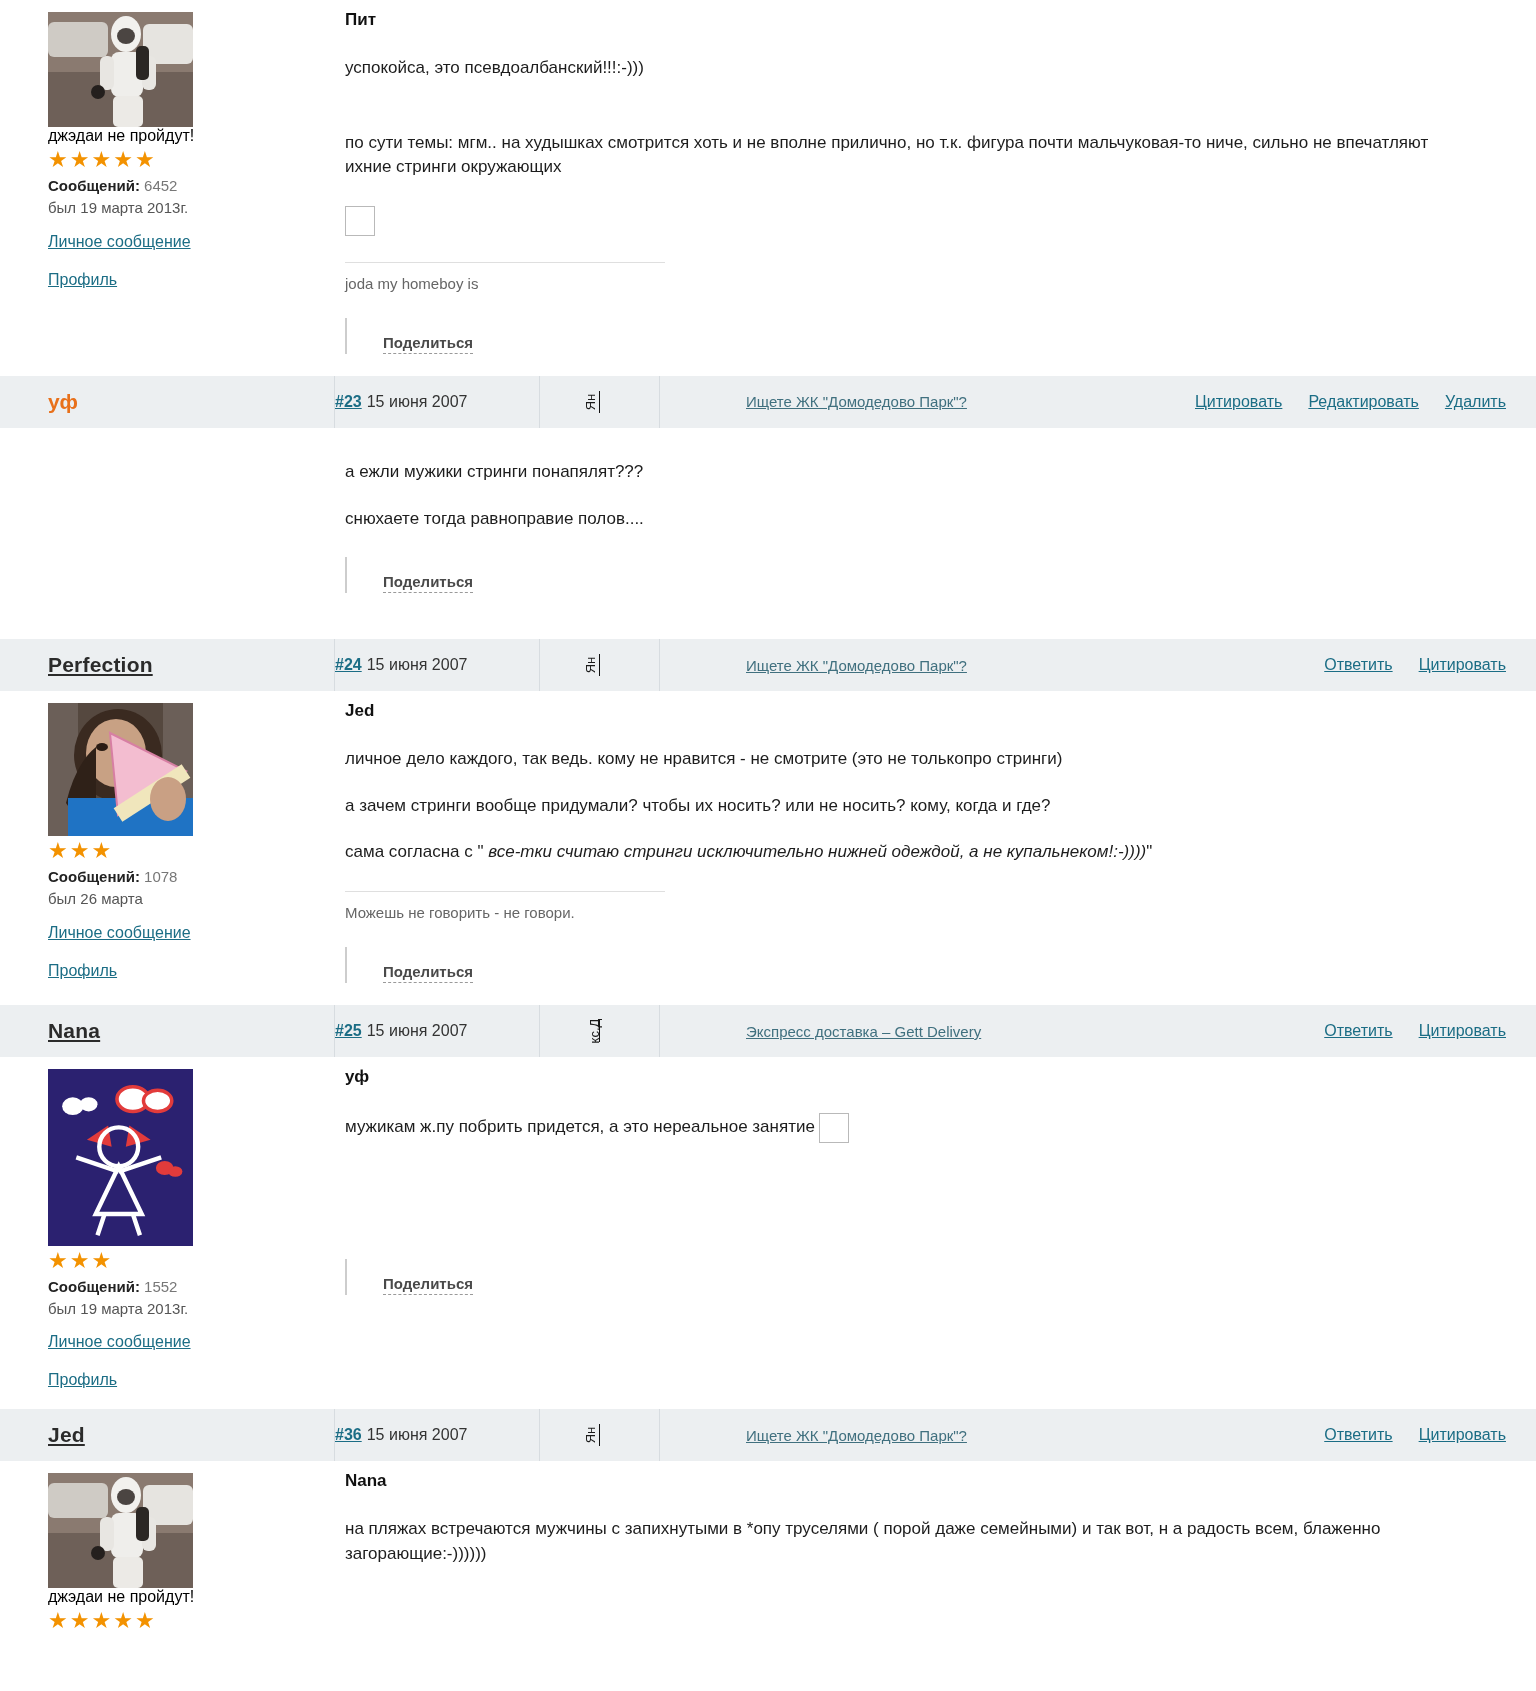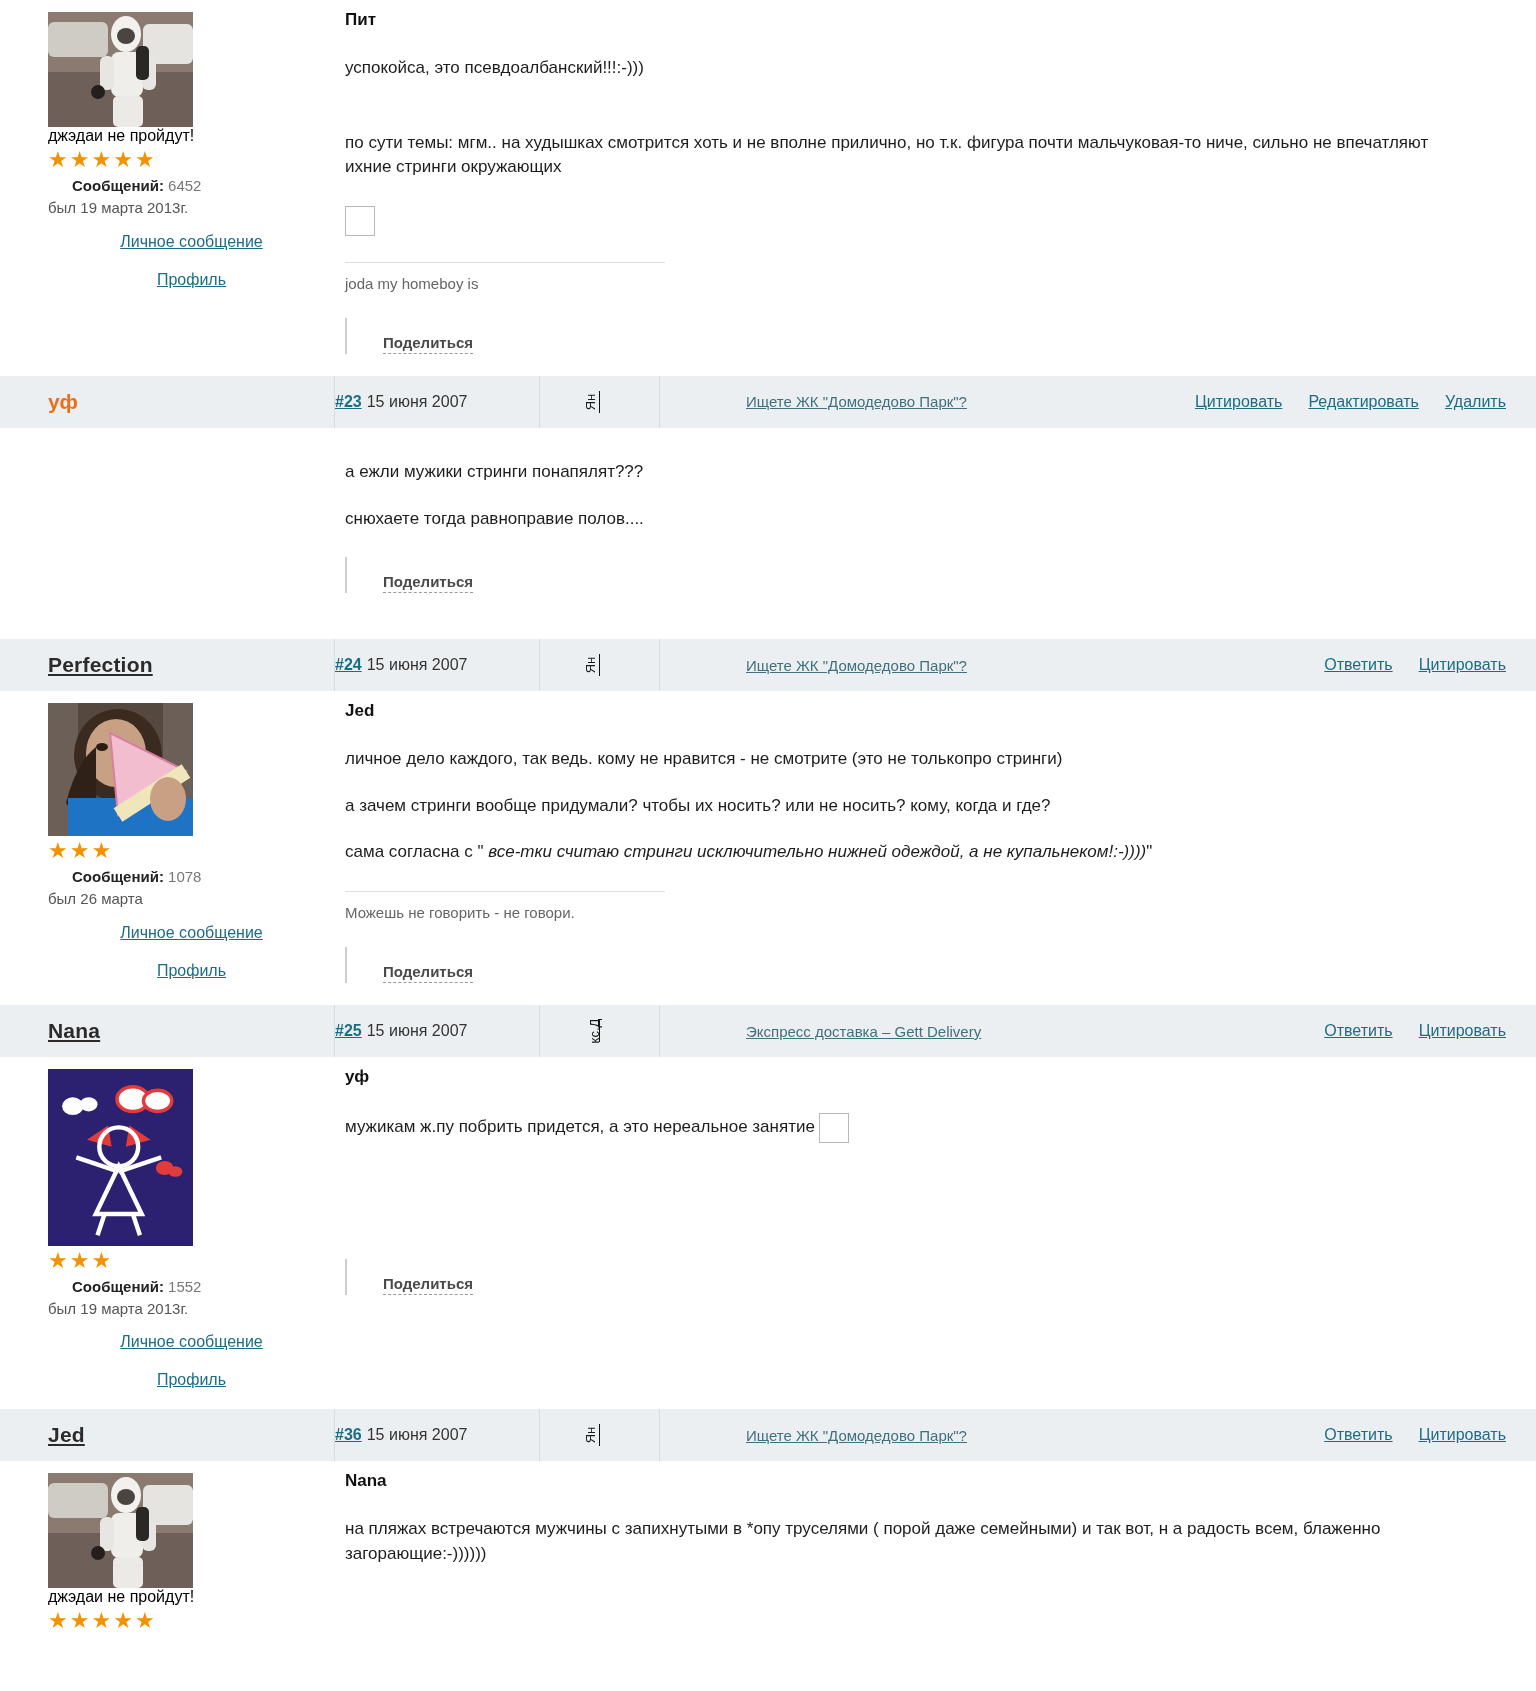--- a/index.html
+++ b/index.html
@@ -95,24 +95,24 @@
   .avatar {
     width: 145px;
     height: auto;
     display: block;
     border: 0;
   }
   .avatar-box { position: relative; width: 170px; }
   .stars { margin: 4px 0 4px 0; line-height: 1; }
   .stars span { color: #f39200; font-size: 22px; letter-spacing: 2px; }
   .meta { font-size: 15px; color: #555; line-height: 1.45; }
-  .meta b { color: #222; font-weight: bold; margin-left: 24px; }
+  .meta b { color: #222; font-weight: bold; }
   .meta .dim { color: #777; }
   .side-links { margin-top: 14px; }
-  .side-links a { display: block; font-size: 16px; margin-bottom: 20px; text-align: center; }
+  .side-links a { display: block; font-size: 16px; margin-bottom: 20px; }
 
   .content {
     flex: 1;
     padding: 10px 72px 0 10px;
   }
   .quoted-name {
     font-size: 17px;
     font-weight: bold;
     color: #111;
     margin: 0 0 26px 0;

